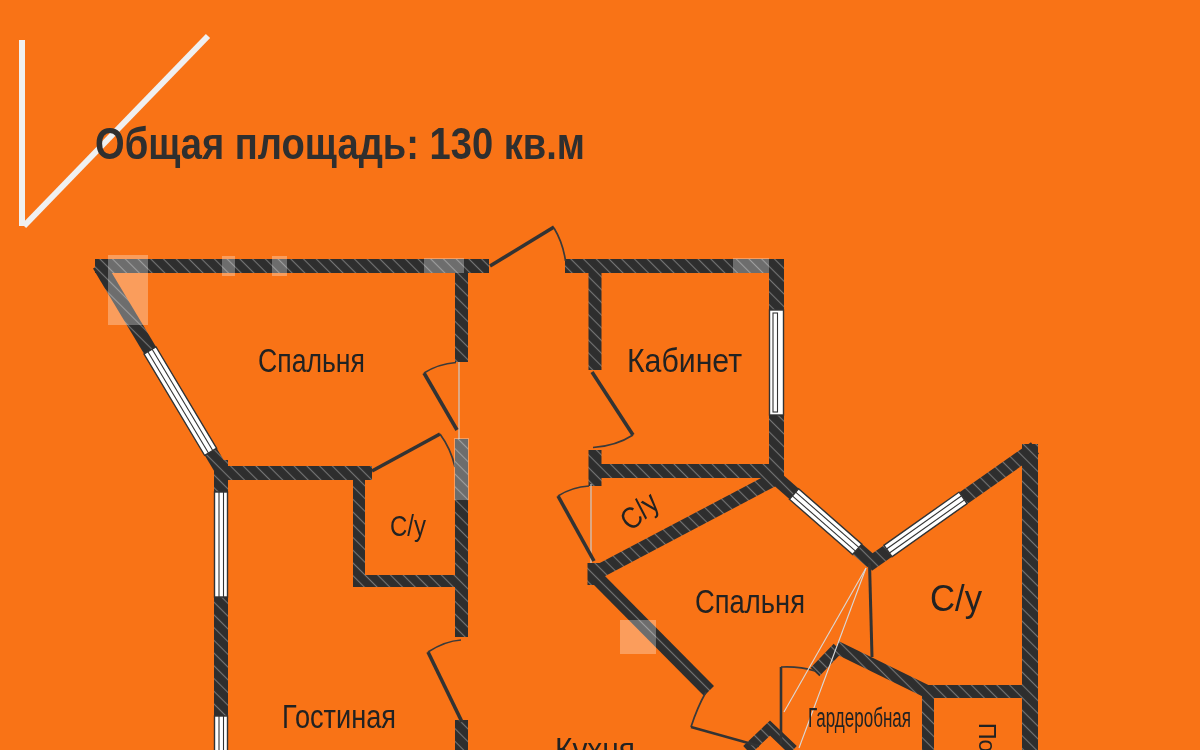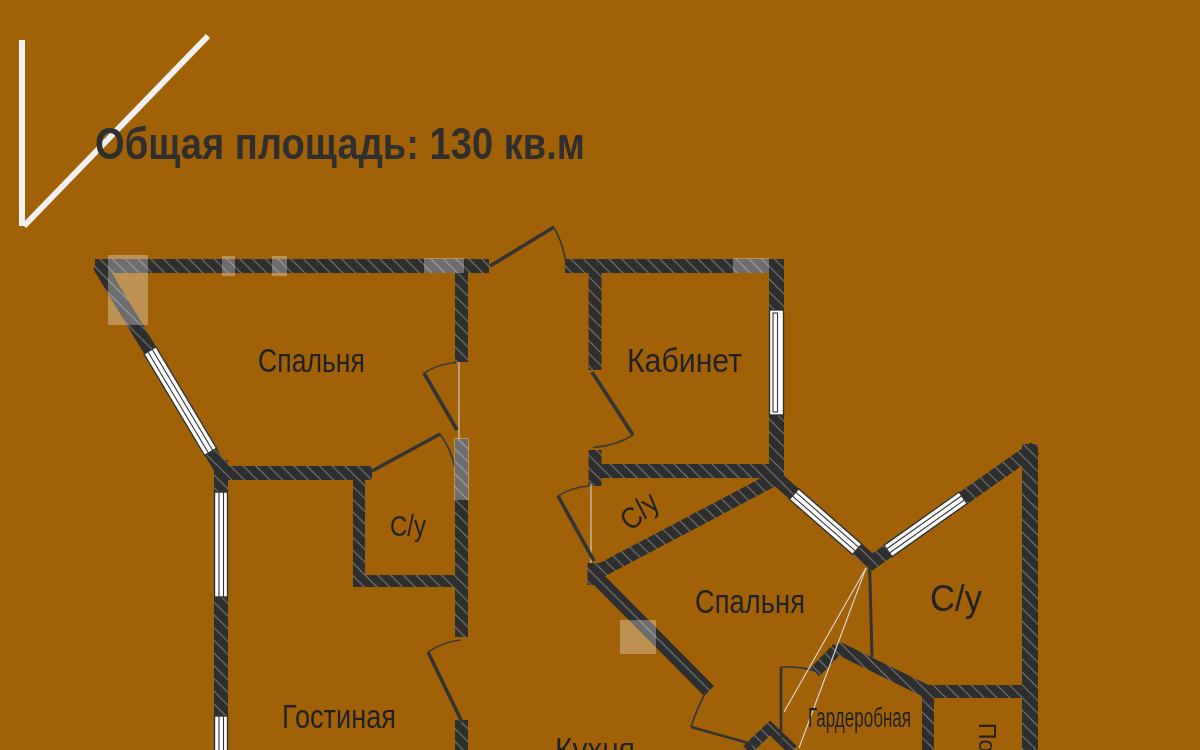--- a/index.html
+++ b/index.html
@@ -1,16 +1,16 @@
 <!DOCTYPE html>
 <html><head>
 <meta charset="utf-8">
 <style>
   html,body{margin:0;padding:0;background:#ffffff;}
-  #page{position:relative;width:1200px;height:750px;overflow:hidden;background:#a16207;
+  #page{position:relative;width:1200px;height:750px;overflow:hidden;background:#f97316;
         font-family:"Liberation Sans", sans-serif;}
   svg{position:absolute;left:0;top:0;}
 </style>
 </head>
 <body>
 <div id="page">
 <svg width="1200" height="750" viewBox="0 0 1200 750">
 <defs>
   <pattern id="h" width="9" height="9" patternUnits="userSpaceOnUse" patternTransform="rotate(-45)">
     <rect width="9" height="9" fill="#2e2e2e"></rect>

